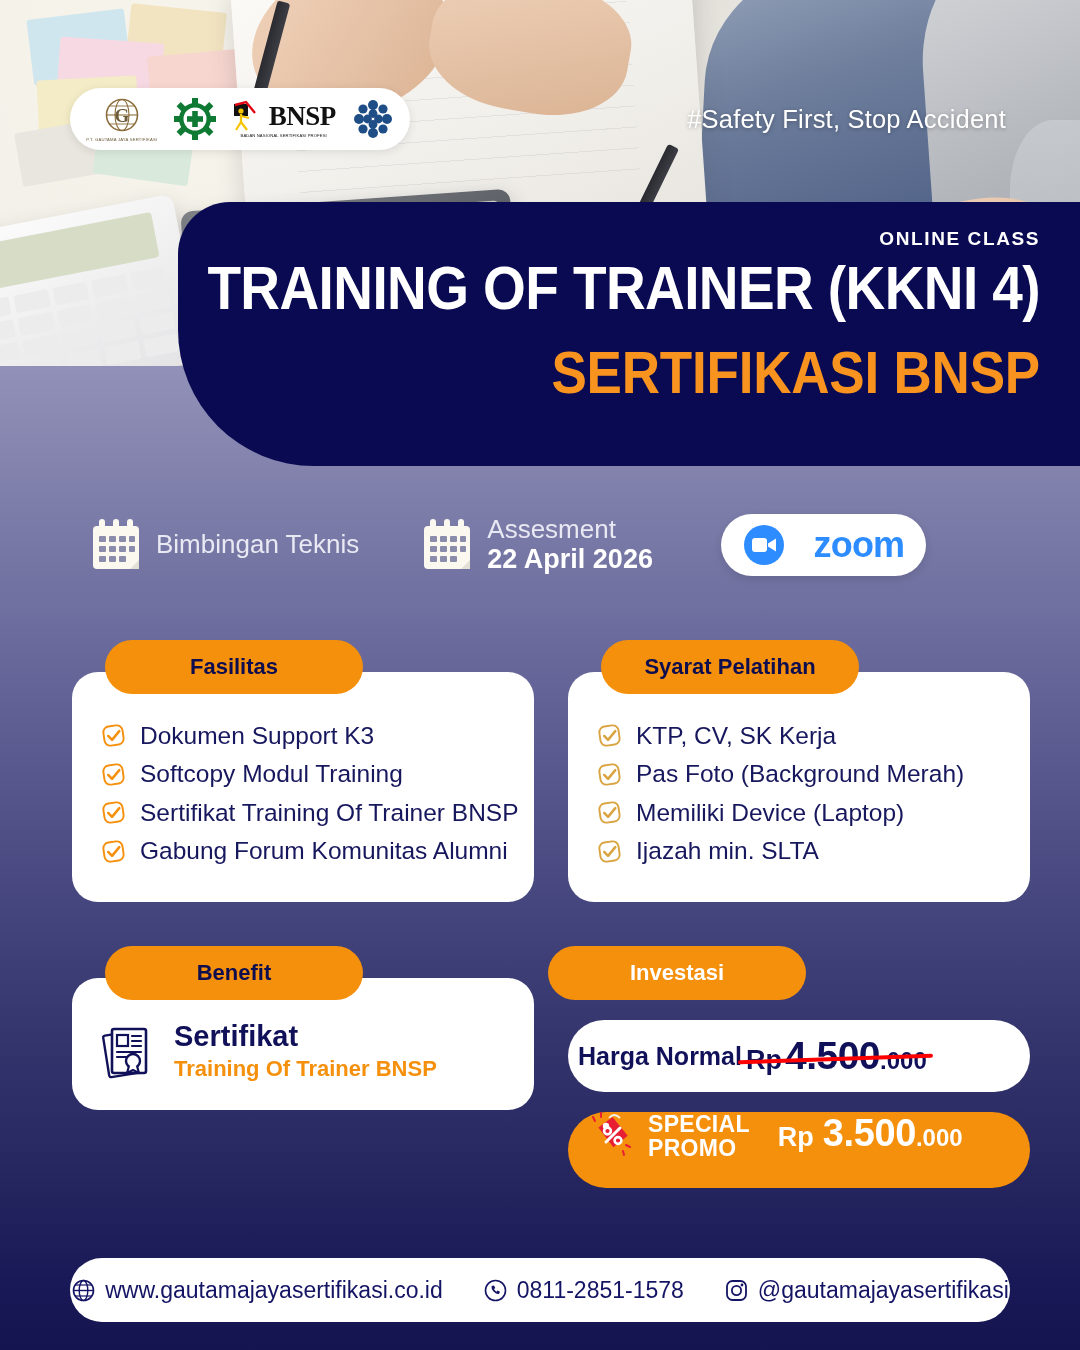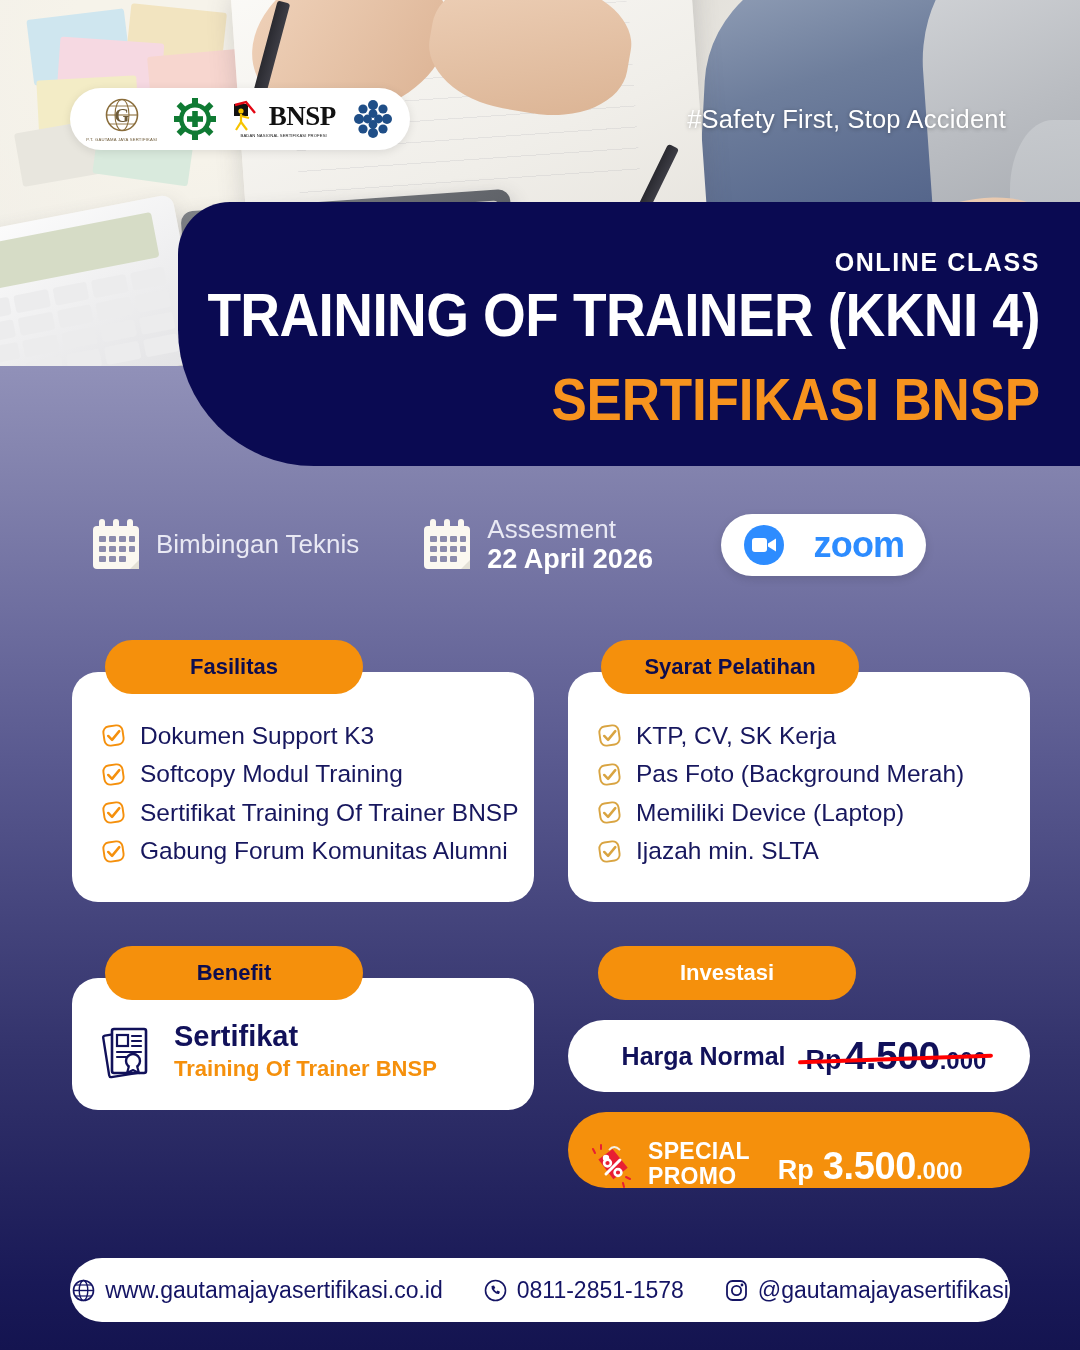--- a/index.html
+++ b/index.html
@@ -151,22 +151,22 @@
   .title-block {
     position:absolute; left:178px; top:202px; width:902px; height:264px;
     background:#0a0a52;
     border-top-left-radius:52px;
     border-bottom-left-radius:136px;
     z-index:5;
     padding:22px 40px 0 0;
     text-align:right;
   }
   .t-online {
-    color:#fff; font-size:25px; font-weight:700; letter-spacing:1.6px;
-    margin-top:24px;
+    color:#fff; font-size:19px; font-weight:700; letter-spacing:1.6px;
+    margin-top:4px;
   }
   .t-main {
     color:#fff; font-weight:700; font-size:55px; letter-spacing:-.6px;
     margin-top:6px; white-space:nowrap; transform:scaleY(1.12); transform-origin:right center;
   }
   .t-sub {
     color:#f7931e; font-weight:700; font-size:53px; letter-spacing:-.2px;
     margin-top:22px; white-space:nowrap; transform:scaleY(1.12); transform-origin:right center;
   }
 
@@ -206,40 +206,40 @@
   
   #pill-benefit { left:105px; top:946px; width:258px; }
   #card-benefit { left:72px; top:978px; width:462px; height:132px; padding:0 0 0 28px;
                   display:flex; align-items:center; }
   .cert-ic { width:58px; height:58px; flex:0 0 auto; margin-right:16px; margin-top:16px; }
   .ben-txt { margin-top:16px; }
   .ben-t1 { color:#11115a; font-size:29px; font-weight:700; line-height:1.1; }
   .ben-t2 { color:#f5900c; font-size:22px; font-weight:700; line-height:1.2; margin-top:3px; }
 
   
-  #pill-investasi { left:598px; top:946px; width:258px; }
+  #pill-investasi { left:548px; top:946px; width:258px; }
   .price-normal {
     position:absolute; left:568px; top:1020px; width:462px; height:72px;
     background:#fff; border-radius:36px; z-index:2;
-    display:flex; align-items:center; justify-content:center; gap:20px;
+    display:flex; align-items:center; justify-content:flex-start; gap:4px;
     padding-left:10px;
   }
   .pn-label { color:#11115a; font-size:25px; font-weight:700; }
   .pn-price-wrap { position:relative; display:flex; align-items:baseline; }
   .pn-rp { color:#11115a; font-size:27px; font-weight:700; margin-right:3px; }
   .pn-big { color:#11115a; font-size:39px; font-weight:700; letter-spacing:-.5px; }
   .pn-small { color:#11115a; font-size:24px; font-weight:700; }
   .strike {
     position:absolute; left:-8px; right:-6px; top:52%; height:4px; background:#ff0000; border-radius:2px;
     transform:rotate(-2deg);
   }
   .promo-bar {
     position:absolute; left:568px; top:1112px; width:462px; height:76px;
     background:#f5900c; border-radius:38px; z-index:2;
-    display:flex; align-items:flex-end; padding-left:22px; gap:14px;
+    display:flex; align-items:flex-start; padding-left:22px; gap:14px;
   }
   .tag-ic { width:44px; height:44px; flex:0 0 auto; }
   .promo-words { color:#ffffff; font-size:23px; font-weight:700; line-height:1.06; letter-spacing:.3px; }
   .promo-price { margin-left:14px; display:flex; align-items:baseline; color:#fff; }
   .pp-rp { font-size:27px; font-weight:700; margin-right:9px; }
   .pp-big { font-size:38px; font-weight:700; letter-spacing:-.4px; }
   .pp-small { font-size:24px; font-weight:700; }
 
   
   .footer-bar {

